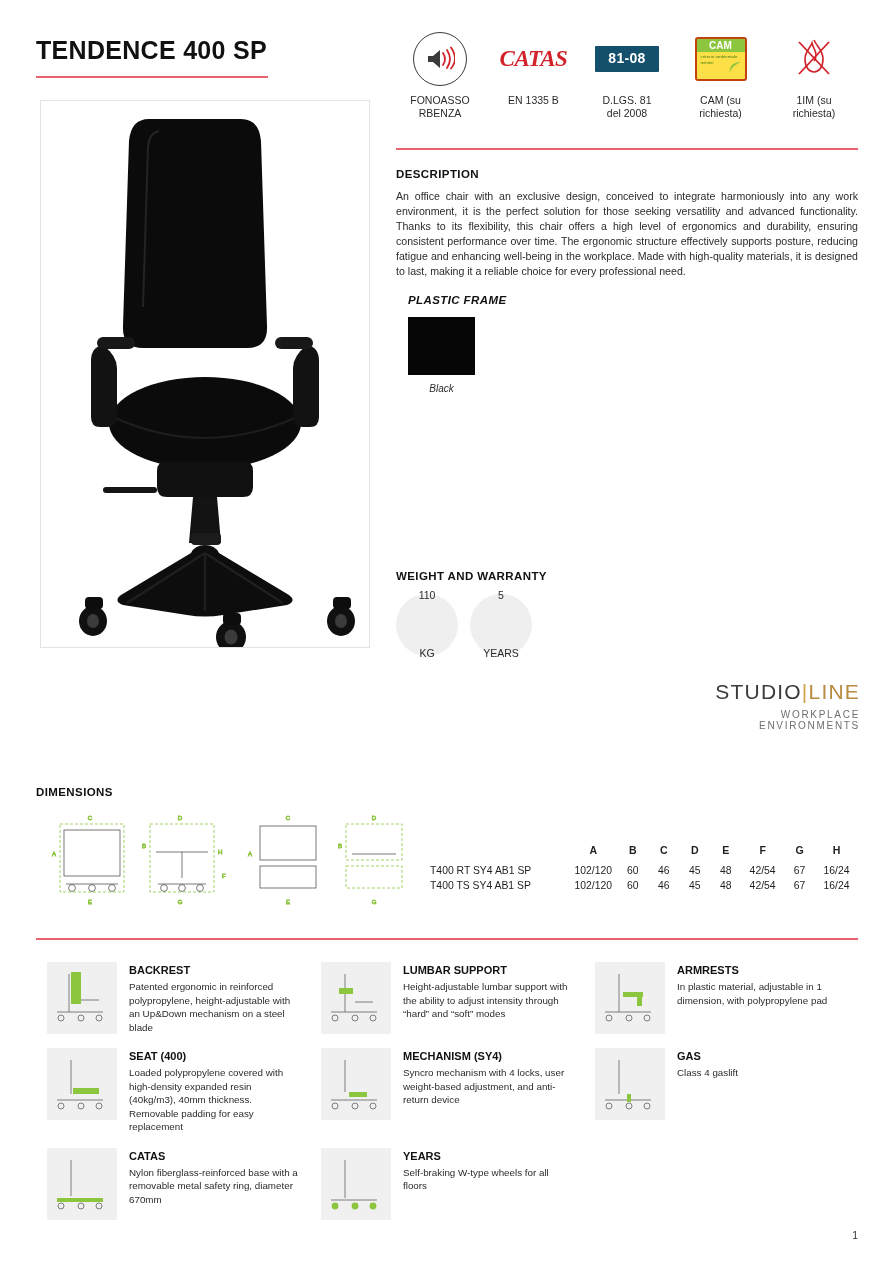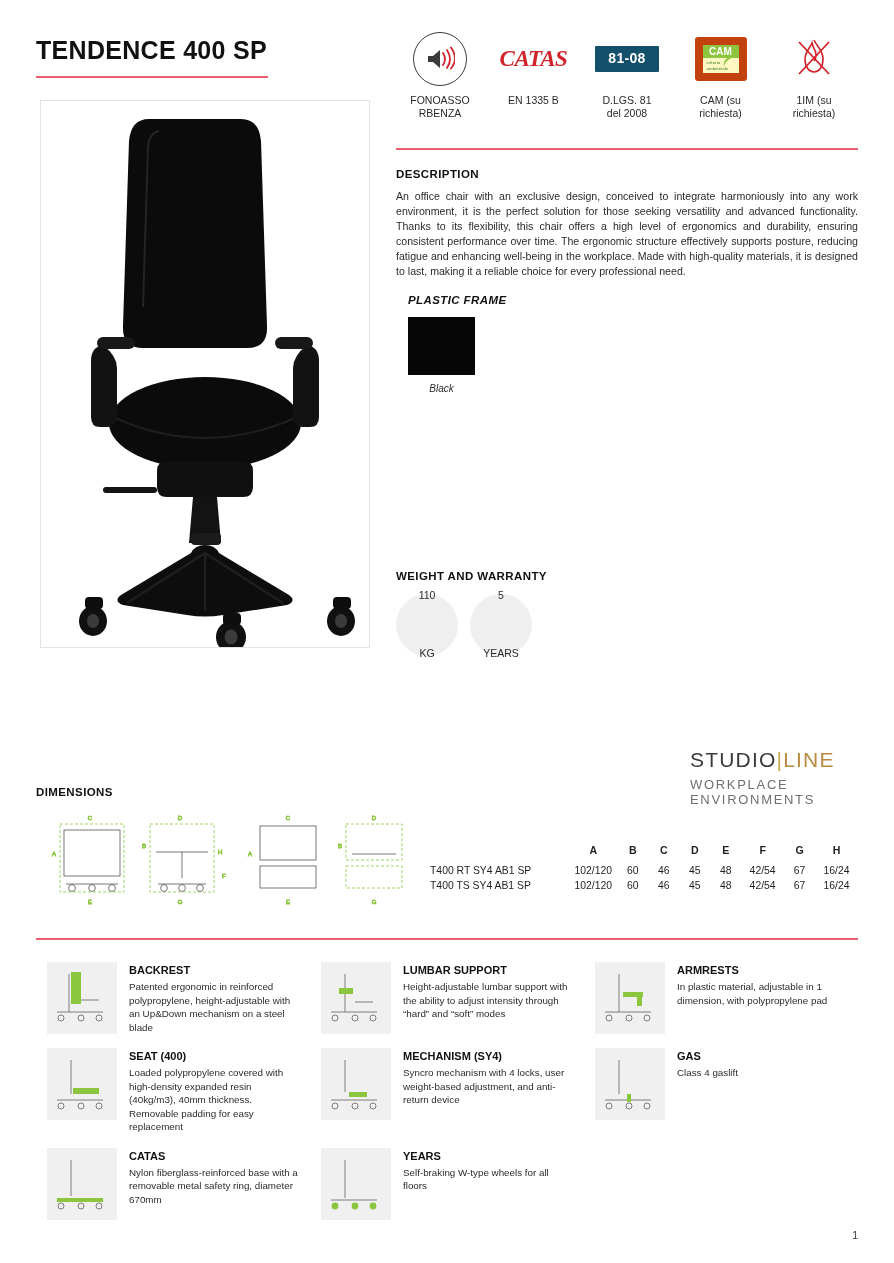--- a/index.html
+++ b/index.html
@@ -52,22 +52,22 @@
   .catas {
     font-family: "Liberation Serif", serif;
     font-size: 23px; font-weight: bold; font-style: italic;
     color: #d2232a; letter-spacing: -0.5px;
   }
   .badge-8108 {
     background: #14506b; color: #fff; border-radius: 1px;
     padding: 4px 13px; font-size: 14px; font-weight: bold; letter-spacing: .3px;
   }
   .cam-box {
-    width: 52px; height: 44px; border: 8px solid #c2410c; border-radius: 3px;
-    position: relative; background: #fef9c3; overflow: hidden;
+    width: 52px; height: 44px; border: 2px solid #c2410c; border-radius: 3px;
+    position: relative; background: #fde047; overflow: hidden;
   }
   .cam-box .cam-top {
     background: #8cc63f; color: #fff; font-size: 10px; font-weight: bold;
     text-align: center; line-height: 13px; height: 13px;
   }
   .cam-box .cam-sub {
     font-size: 4.3px; color: #3d7a16; text-align: left; line-height: 1.35;
     padding: 2px 3px 0 4px; letter-spacing: .1px;
   }
   .cam-box .cam-leaf {
@@ -108,25 +108,25 @@
   
   #weight-warranty-block { position: absolute; left: 396px; top: 570px; width: 300px; }
   .ww-row { margin-top: 12px; display: flex; gap: 12px; }
   .ww-circle {
     width: 62px; height: 62px; border-radius: 50%; background: #efefef;
     display: flex; flex-direction: column; align-items: center; justify-content: center;
     font-size: 10.5px; color: #2b2b2b; line-height: 1.3; text-align: center; gap: 44px;
   }
 
   
-  #studio-line-logo { position: absolute; left: 690px; top: 748px; width: 170px; text-align: left; }
+  #studio-line-logo { position: absolute; left: 690px; top: 680px; width: 170px; text-align: right; }
   .sl-main { font-size: 21px; letter-spacing: 1.2px; color: #3b3b3b; white-space: nowrap; }
   .sl-main .sl-bar { color: #cfa349; font-weight: 300; }
   .sl-main .sl-line { color: #b88a3e; }
-  .sl-sub { margin-top: 5px; font-size: 13px; letter-spacing: 1.7px; color: #6f6f6f; }
+  .sl-sub { margin-top: 5px; font-size: 10px; letter-spacing: 1.7px; color: #6f6f6f; }
 
   
   #dimensions-block { position: absolute; left: 36px; top: 786px; width: 822px; }
   .dim-diagrams { position: absolute; left: 10px; top: 22px; }
   .dim-table { position: absolute; left: 394px; top: 58px; font-size: 10.4px; color: #1f1f1f; }
   .dim-table table { border-collapse: collapse; }
   .dim-table th {
     font-weight: bold; font-size: 10.6px; padding: 0 0 7px 0; text-align: center;
   }
   .dim-table td { padding: 2px 0; text-align: center; }

